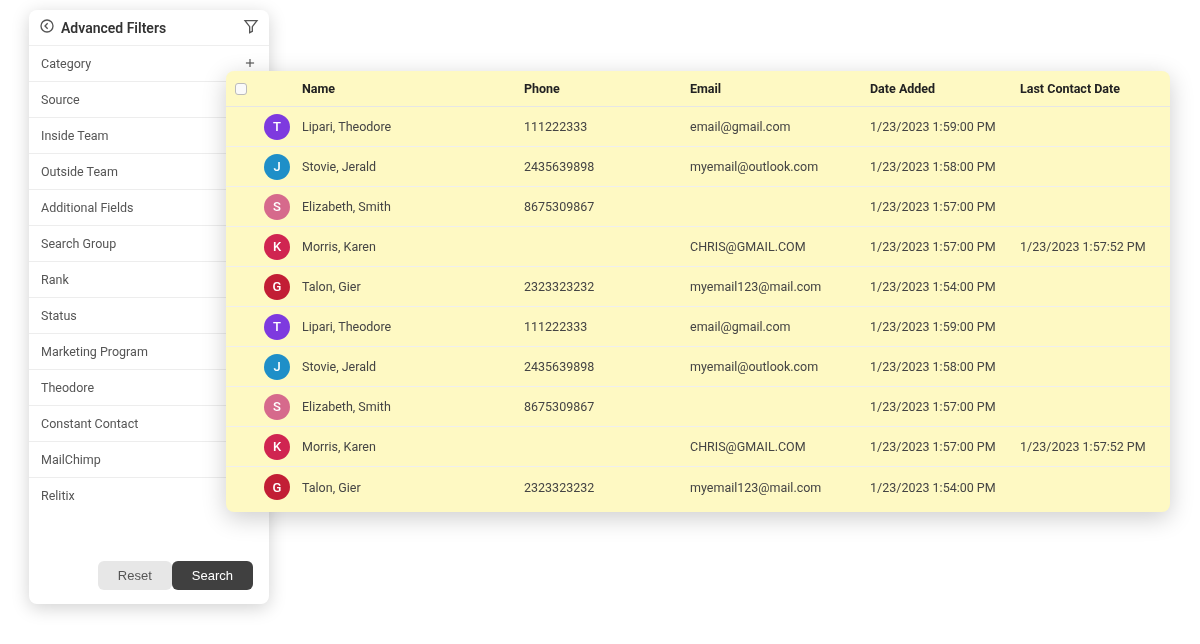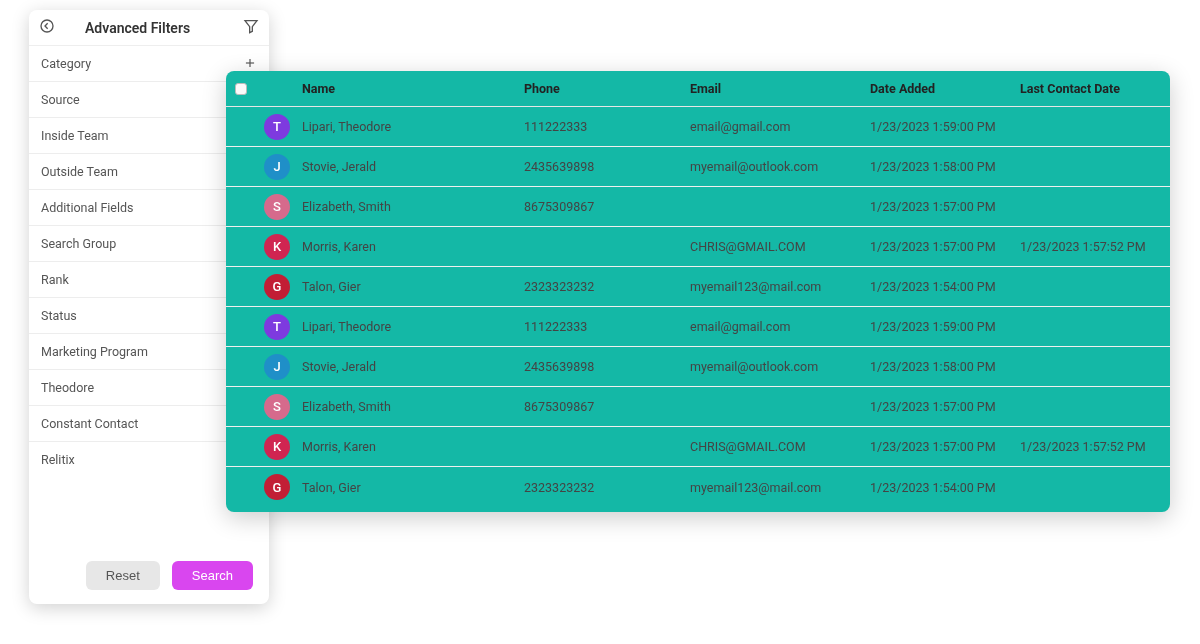--- a/index.html
+++ b/index.html
@@ -30,62 +30,61 @@
   .filters-header {
     display: flex;
     align-items: center;
     gap: 6px;
     padding: 8px 10px;
     border-bottom: 1px solid #eee;
     font-weight: 600;
     font-size: 14px;
     color: #333;
   }
-  .filters-header .hdr-title { flex: 1; margin-left: 24px; }
+  .filters-header .hdr-title { flex: 1; }
   .filters-header svg { stroke:#555; }
   .filter-row {
     display: flex;
     align-items: flex-start;
     justify-content: space-between;
     padding: 10px 12px;
     border-bottom: 1px solid #ededed;
     font-size: 12.5px;
     color: #555;
     cursor: pointer;
   }
   .filter-row:last-of-type { border-bottom: none; }
   .filter-row .plus {
     width: 14px; height: 14px;
     stroke: #555;
   }
   .filters-footer {
     margin-top: auto;
     display: flex;
     justify-content: flex-end;
-    gap: 12px;
     padding: 14px 16px;
   }
   .btn {
     padding: 7px 20px;
     border-radius: 6px;
     border: none;
     font-size: 13px;
     cursor: pointer;
   }
   .btn-reset { background: #e7e7e7; color: #555; }
-  .btn-search { background: #d946ef; color: #fff; }
+  .btn-search { background: #404040; color: #fff; }
 
   
   .table-panel {
     position: absolute;
     top: 71px;
     left: 226px;
     width: 944px;
     height: 441px;
-    background: #14b8a6;
+    background: #fef9c3;
     border-radius: 8px;
     box-shadow: 0 6px 24px rgba(0,0,0,.20);
     overflow: hidden;
   }
   .trow {
     display: grid;
     grid-template-columns: 38px 38px 222px 166px 180px 150px 150px;
     align-items: center;
     height: 40px;
     border-bottom: 1px solid #efefef;
@@ -171,20 +170,23 @@
         <div class="filter-row">
           <span>Marketing Program</span>
         </div>
         <div class="filter-row">
           <span>Theodore</span>
         </div>
         <div class="filter-row">
           <span>Constant Contact</span>
         </div>
         <div class="filter-row">
+          <span>MailChimp</span>
+        </div>
+        <div class="filter-row">
           <span>Relitix</span>
         </div>
       </div>
 
     <div class="filters-footer">
       <button class="btn btn-reset">Reset</button>
       <button class="btn btn-search">Search</button>
     </div>
   </aside>
 

